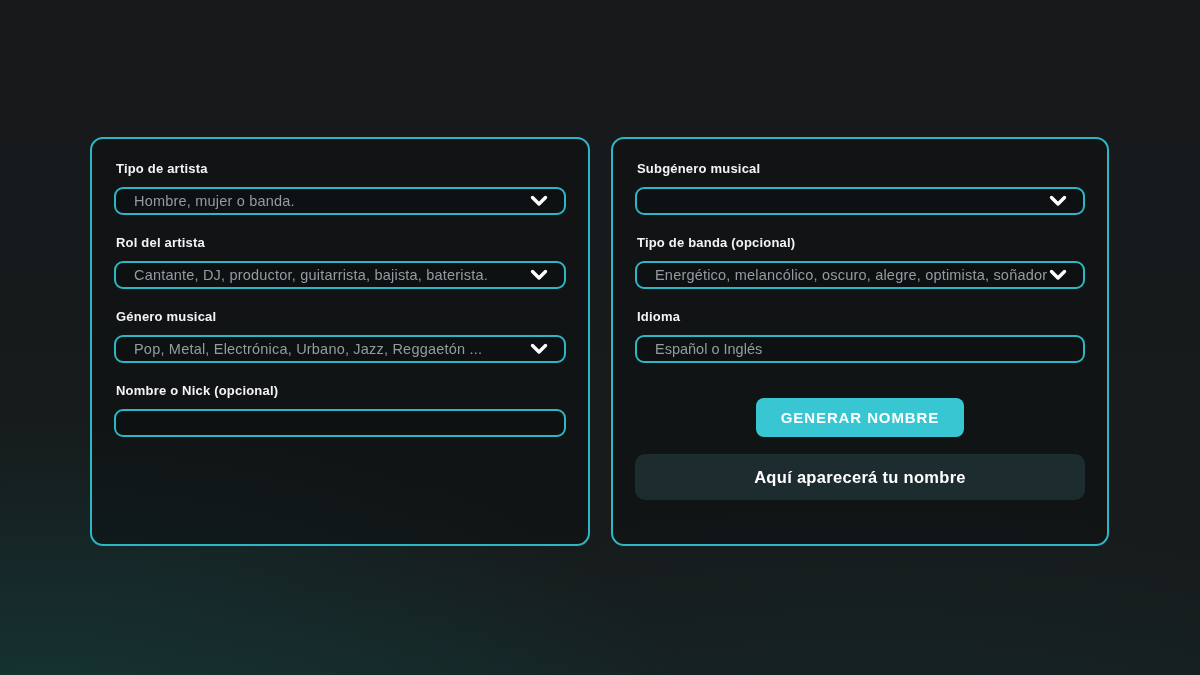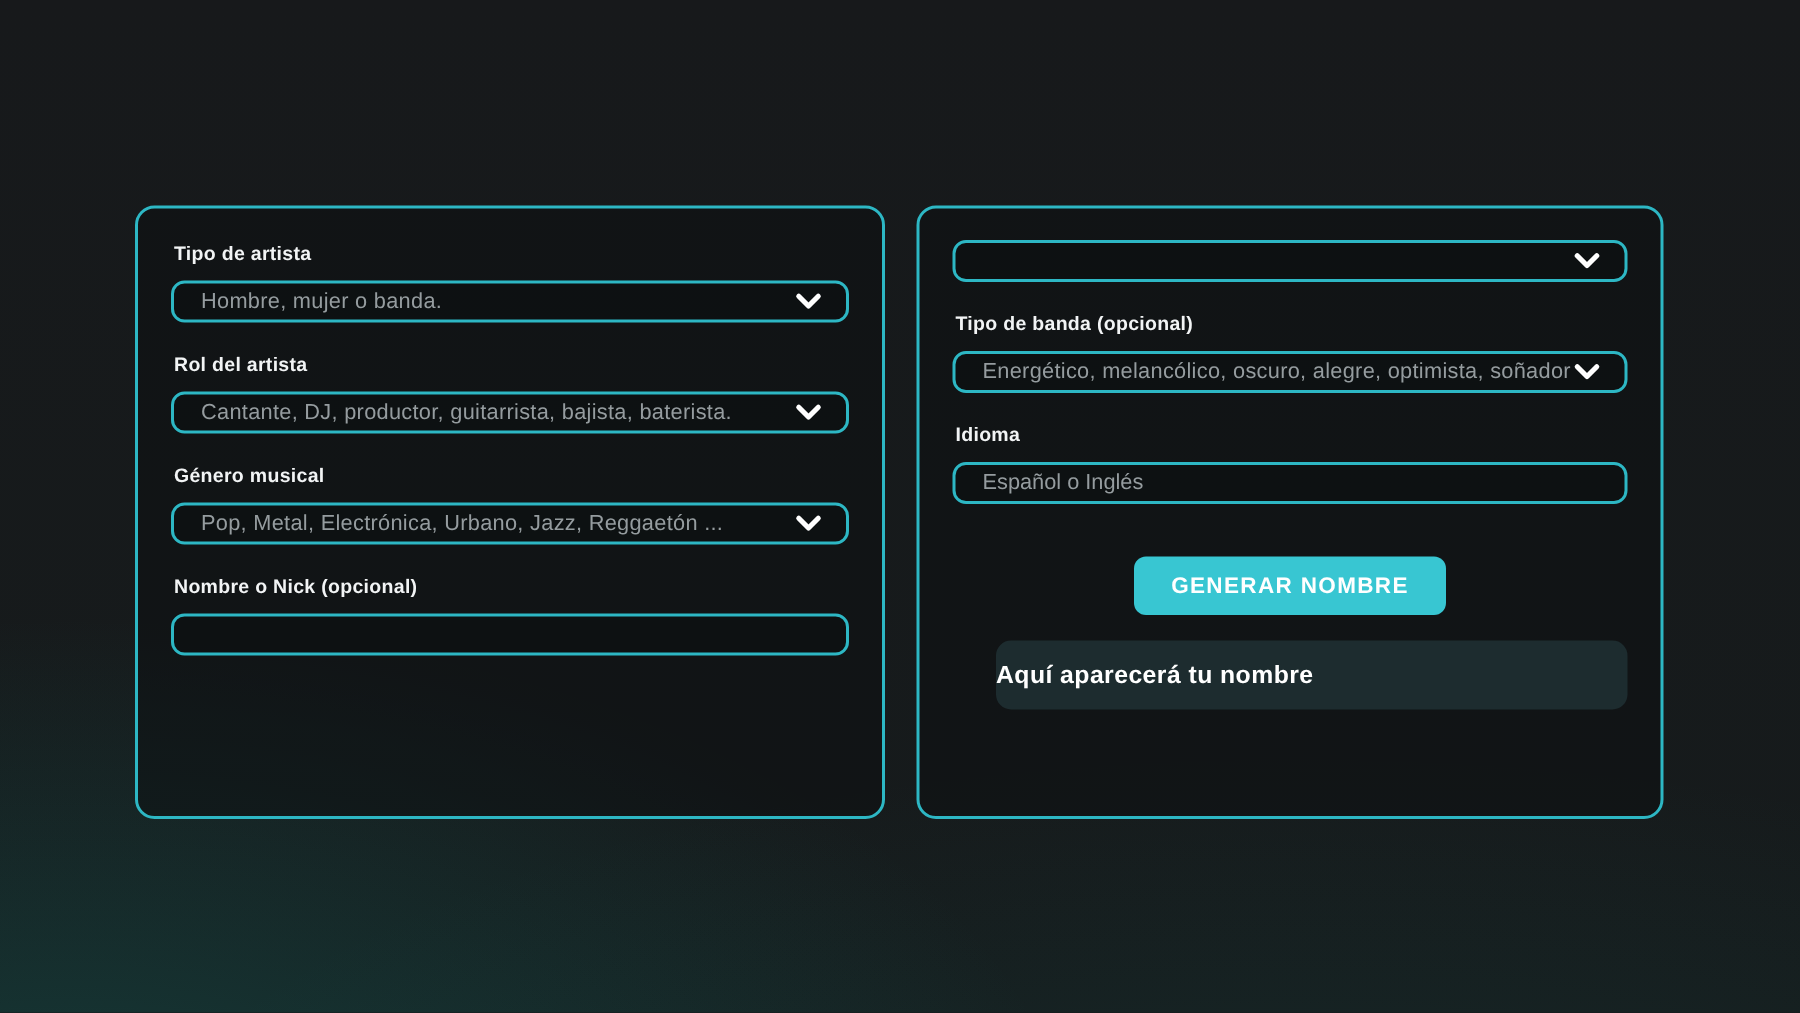--- a/index.html
+++ b/index.html
@@ -88,22 +88,21 @@
     padding:11px 25px;
     cursor:pointer;
   }
   .result-box{
     margin-top:17px;
     height:46px;
     background:var(--result-bg);
     border-radius:10px;
     display:flex;
     align-items:center;
-    justify-content:flex-start;
-    margin-left:29px;
+    justify-content:center;
   }
   .result-text{
     color:#ffffff;
     font-weight:700;
     font-size:16.5px;
     letter-spacing:0.3px;
   }
 </style>
 </head>
 <body>
@@ -143,20 +142,21 @@
   <div class="field">
     <span class="field-label">Nombre o Nick (opcional)</span>
     <input class="control" type="text" placeholder="" style="">
   </div>
 
 </section>
 
 <section class="panel panel-right">
 
   <div class="field">
+    <span class="field-label">Subgénero musical</span>
     <div class="control">
       <span class="ph"></span>
       <svg class="chevron" viewBox="0 0 18 12">
         <path d="M2.5 2.5 L9 9 L15.5 2.5" stroke="#ffffff" stroke-width="3.4" fill="none" stroke-linecap="round" stroke-linejoin="round"></path>
       </svg>
     </div>
   </div>
 
   <div class="field">
     <span class="field-label">Tipo de banda (opcional)</span>

